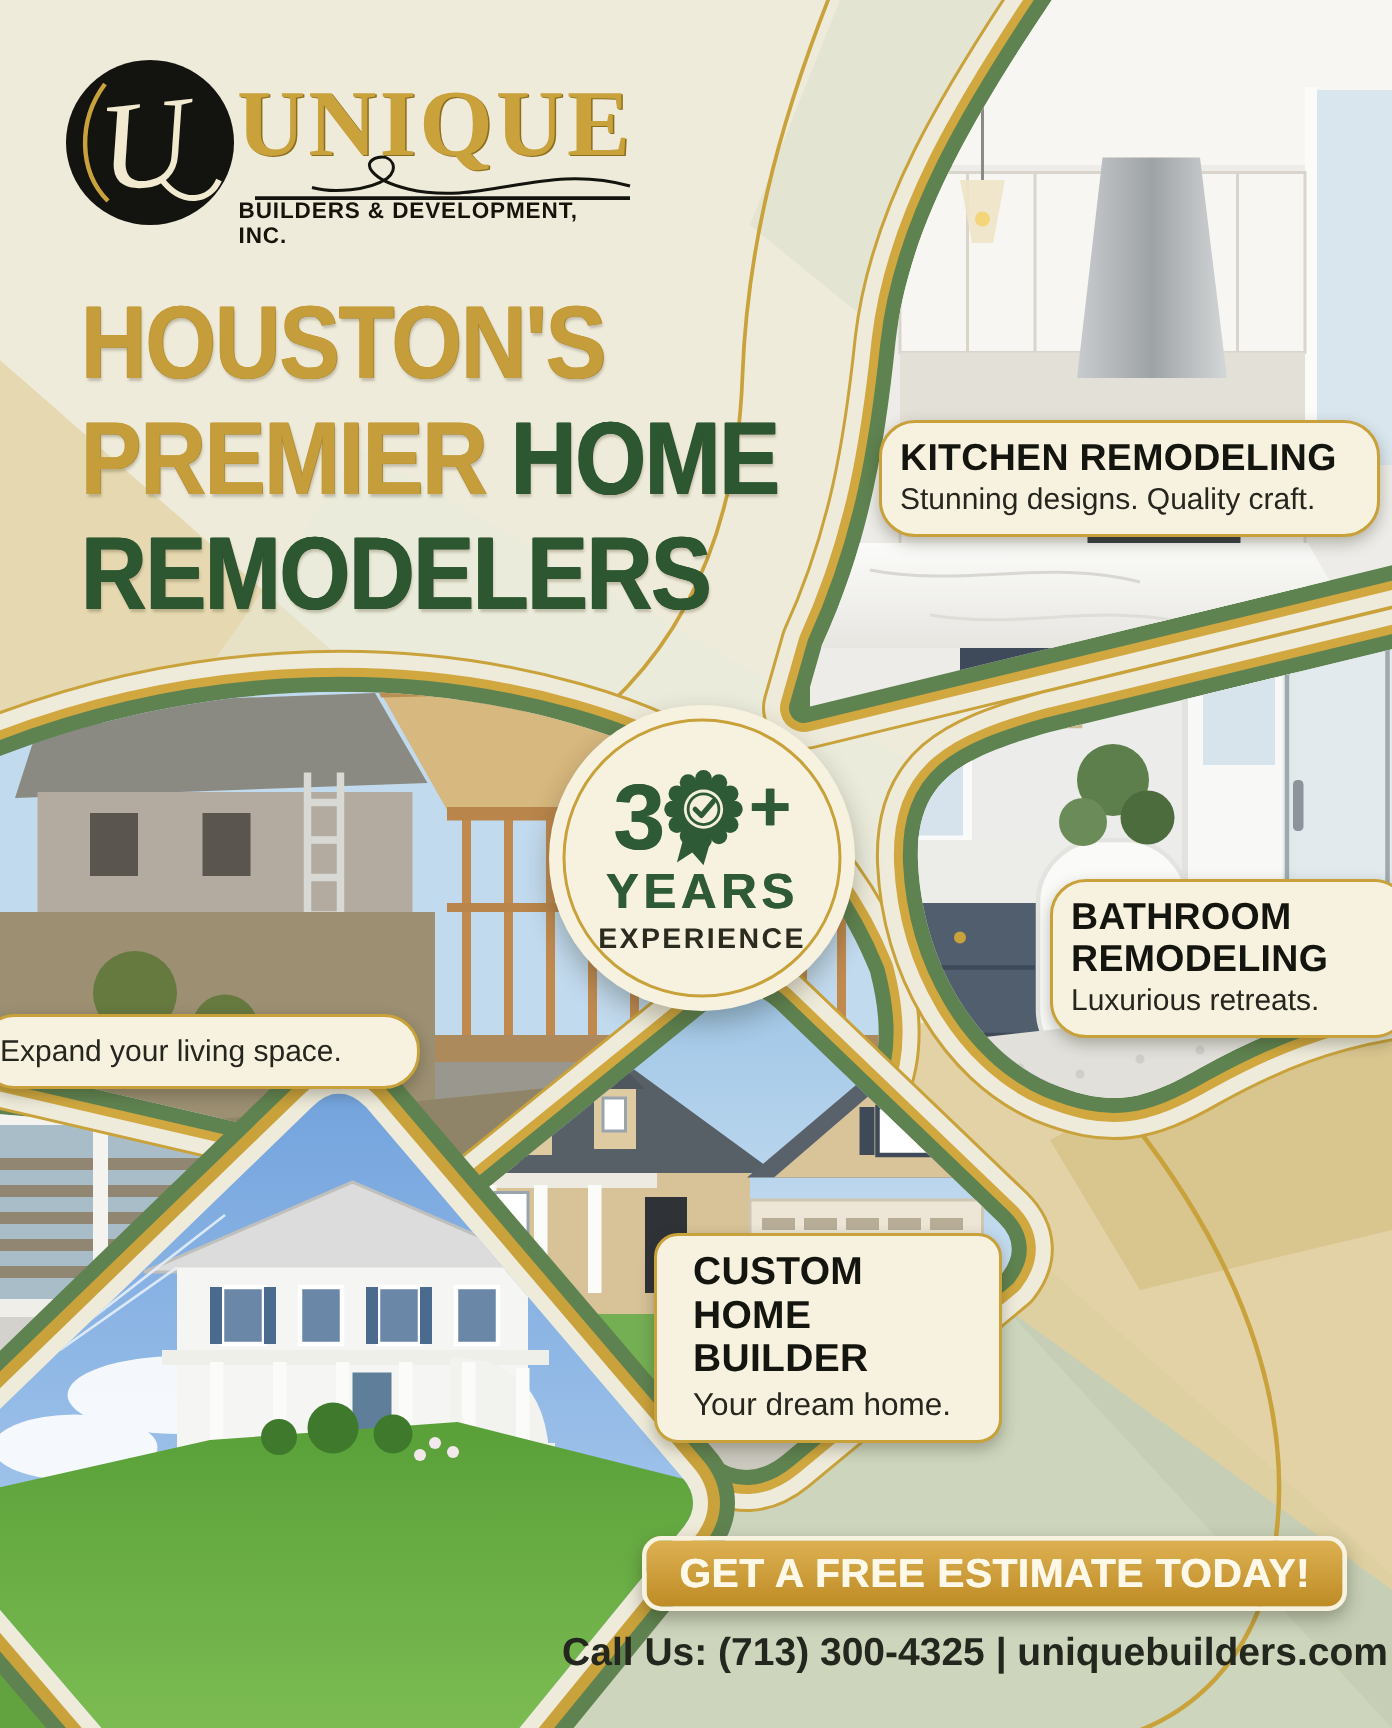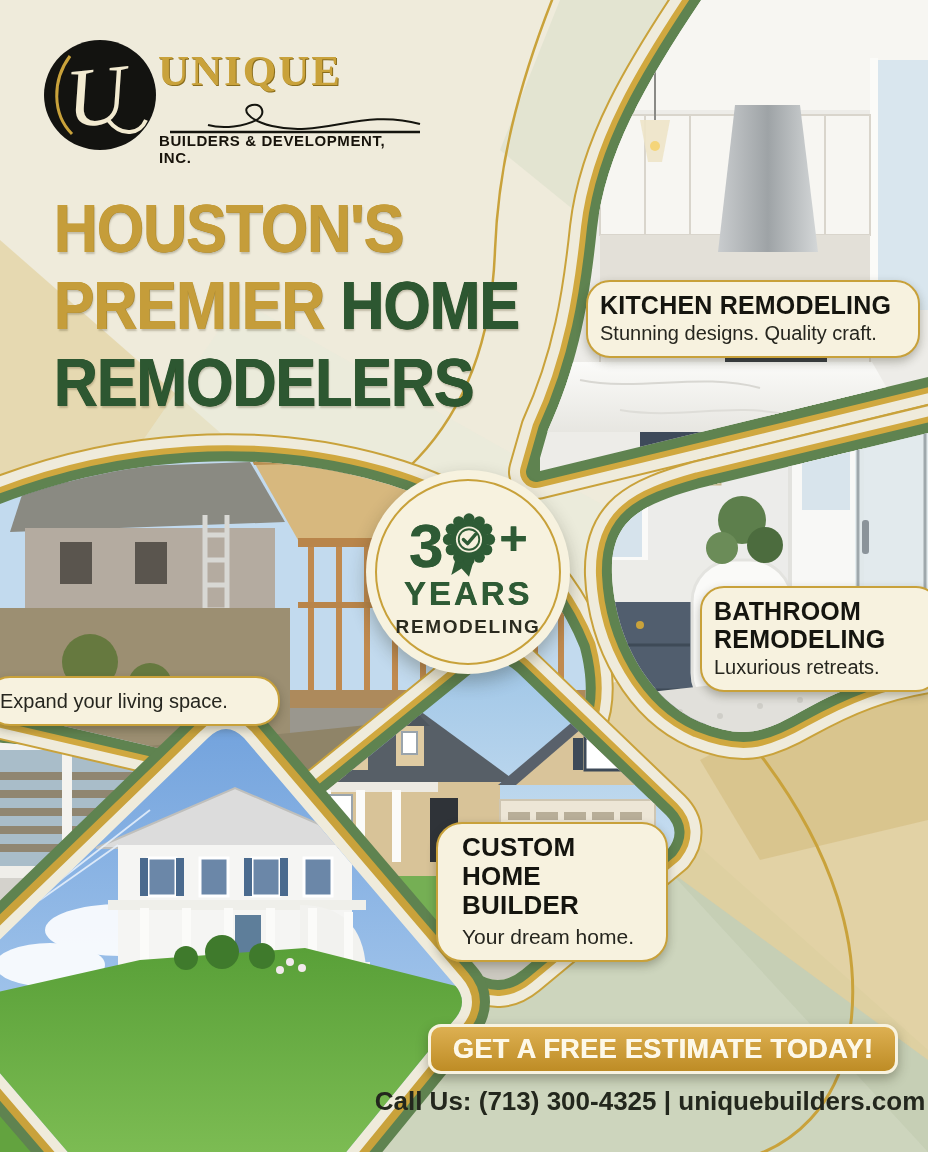--- a/index.html
+++ b/index.html
@@ -4,21 +4,21 @@
 <style>
   html,body{margin:0;padding:0;background:#888;}
   .canvas{position:relative;width:928px;height:1152px;overflow:hidden;background:#EFEBDB;
           font-family:"Liberation Sans",sans-serif;}
   .scene{position:absolute;left:0;top:0;}
 
   
   .logo{position:absolute;left:40px;top:36px;width:380px;height:120px;}
   .logo-circle{position:absolute;left:4px;top:4px;width:112px;height:110px;}
   .logo-wordmark{position:absolute;left:118px;top:10px;width:262px;
-      font-family:"Liberation Serif",serif;font-weight:700;font-size:43px;letter-spacing:2px;
+      font-family:"Liberation Serif",serif;font-weight:700;font-size:63px;letter-spacing:2px;
       color:#C9A23B;text-shadow:1px 1px 0 #8a6d1d;}
   .logo-flourish{position:absolute;left:112px;top:66px;}
   .logo-tagline{position:absolute;left:119px;top:96px;font-size:15px;font-weight:700;
       letter-spacing:.6px;color:#17130B;}
 
   
   .headline{position:absolute;left:54px;top:190px;width:560px;line-height:77px;
       font-weight:700;font-size:69px;letter-spacing:-1px;white-space:nowrap;}
   .headline .ln{display:inline-block;transform:scaleX(.88);transform-origin:left center;
       text-shadow:1px 2px 2px rgba(60,50,20,.25),.6px 0 currentColor,-.6px 0 currentColor;}
@@ -27,21 +27,21 @@
 
   
   .pill{position:absolute;background:#F7F2DF;border:2px solid #C8A13A;border-radius:24px;
       box-shadow:0 4px 10px rgba(40,40,20,.three);box-shadow:0 4px 10px rgba(40,40,20,.3);
       padding:9px 12px 11px;}
   .pill-title{font-weight:700;color:#15150F;font-size:25px;line-height:1.12;letter-spacing:.2px;}
   .pill-sub{color:#26261F;font-size:20px;margin-top:3px;line-height:1.15;}
   .pill-kitchen{left:586px;top:280px;width:306px;}
   .pill-bathroom{left:700px;top:586px;width:212px;}
   .pill-room{left:-14px;top:676px;width:266px;}
-  .pill-custom{left:436px;top:822px;width:192px;border-radius:26px;padding-left:24px;}
+  .pill-custom{left:436px;top:822px;width:192px;border-radius:16px;padding-left:24px;}
   .pill-custom .pill-title{font-size:26px;}
   .pill-custom .pill-sub{font-size:21px;margin-top:5px;}
 
   
   .xp-badge{position:absolute;left:366px;top:470px;width:204px;height:204px;border-radius:50%;
       background:#F7F2DF;box-shadow:0 8px 18px rgba(40,40,20,.3);}
   .xp-ring{position:absolute;left:9px;top:9px;right:9px;bottom:9px;border:2px solid #C8A13A;
       border-radius:50%;}
   .xp-content{position:absolute;left:0;top:0;width:100%;height:100%;display:flex;
       flex-direction:column;align-items:center;justify-content:center;padding-top:4px;box-sizing:border-box;}
@@ -494,20 +494,20 @@
               <circle cx="19" cy="11" r="6"></circle>
             <circle cx="30" cy="30" r="20"></circle>
           </g>
           <circle cx="30" cy="30" r="14" fill="#F5F0DC"></circle>
           <circle cx="30" cy="30" r="11" fill="none" stroke="#2E5B35" stroke-width="2"></circle>
           <path d="M 24,30 L 28.5,34.5 L 37,24.5" stroke="#2E5B35" stroke-width="3.6" fill="none" stroke-linecap="round" stroke-linejoin="round"></path>
         </svg>
         <span class="xp-plus">+</span>
       </div>
       <div class="xp-years">YEARS</div>
-      <div class="xp-exp">REMODELING</div>
+      <div class="xp-exp">EXPERIENCE</div>
     </div>
   </div>
 
   <div class="cta-btn">GET A FREE ESTIMATE TODAY!</div>
   <div class="contact">Call Us: (713) 300-4325 | uniquebuilders.com</div>
 
 </div>
 
 </body></html>

